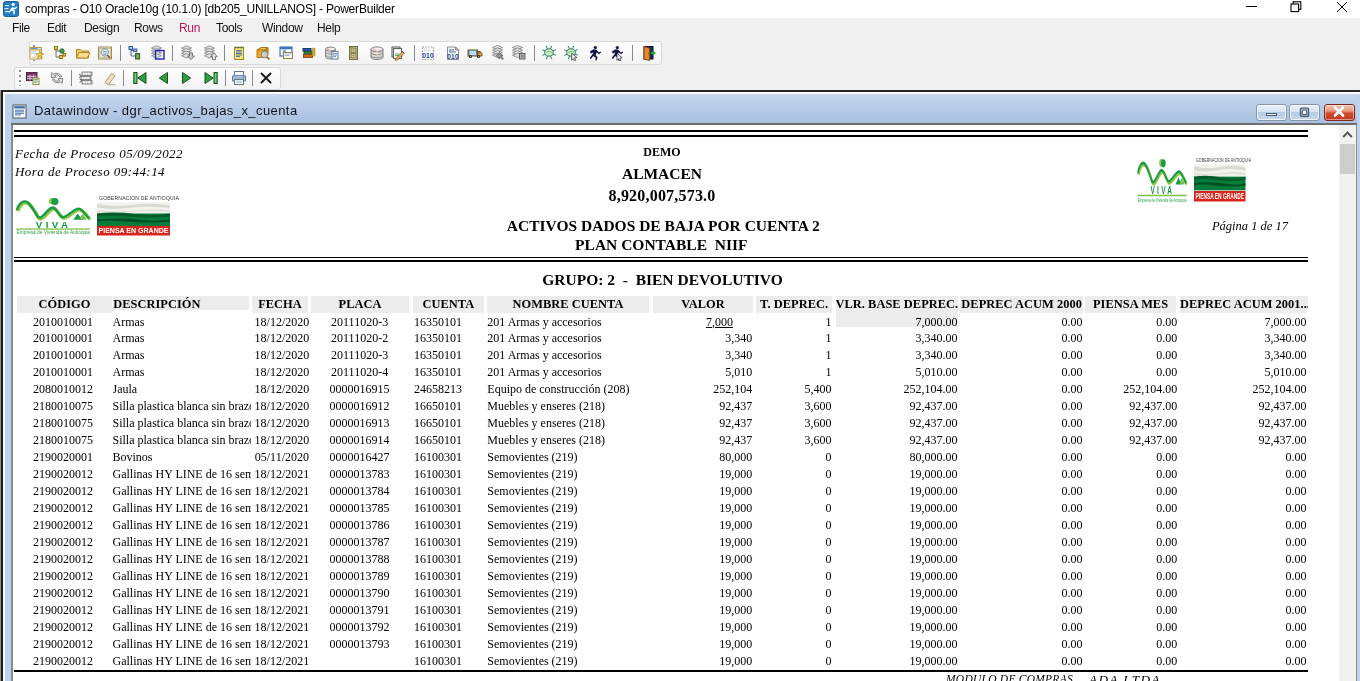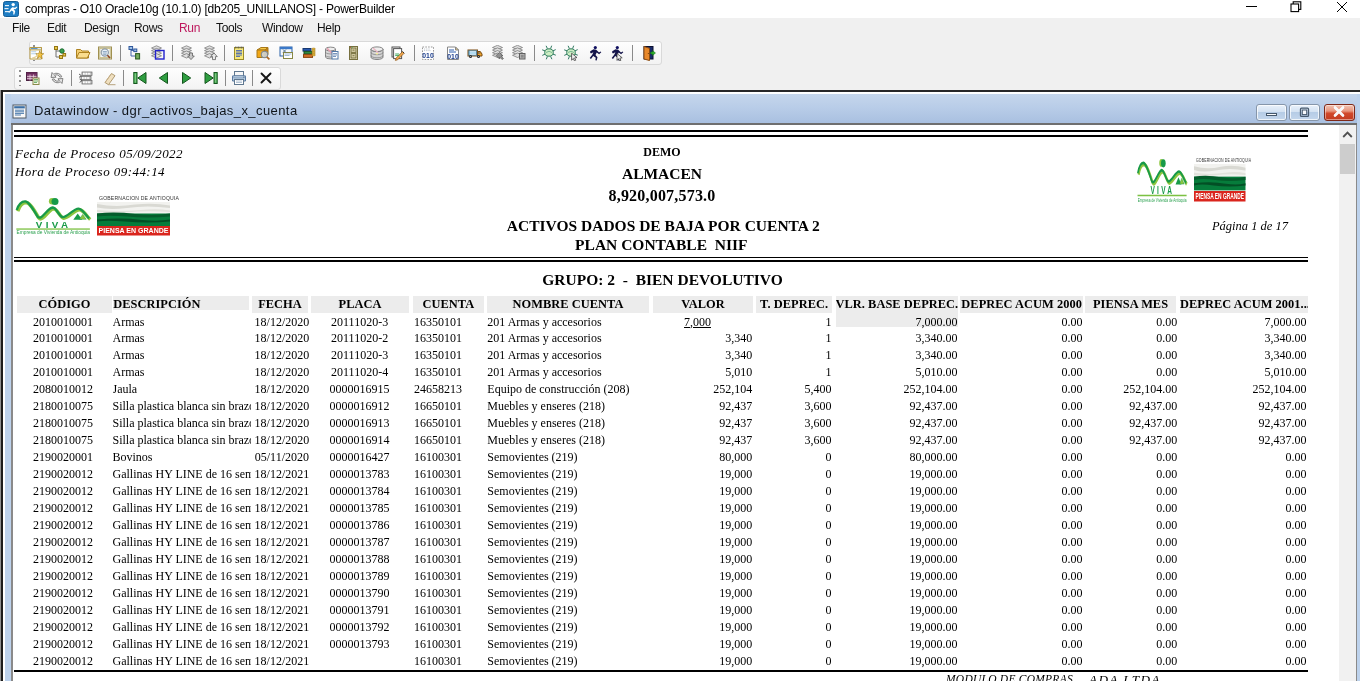--- a/index.html
+++ b/index.html
@@ -430,21 +430,21 @@
 <div class="ab nw ser" style="left:960.3px;top:296.0px;width:122.7px;height:16.5px;background:#ececec;font-size:12.4px;font-weight:bold;text-align:center;line-height:16.5px;overflow:hidden;letter-spacing:0.05px">DEPREC ACUM 2000</div>
 <div class="ab nw ser" style="left:1085.2px;top:296.0px;width:90.7px;height:16.5px;background:#ececec;font-size:12.4px;font-weight:bold;text-align:center;line-height:16.5px;overflow:hidden;letter-spacing:0.05px">PIENSA MES</div>
 <div class="ab nw ser" style="left:1180.0px;top:296.0px;width:128.4px;height:16.5px;background:#ececec;font-size:12.4px;font-weight:bold;text-align:center;line-height:16.5px;overflow:hidden;letter-spacing:0.05px">DEPREC ACUM 2001...</div>
 <div class="ab ser" style="left:0;top:313.50px;width:1360px;height:17px;line-height:17px;font-size:12.0px">
     <span class="ab nw" style="left:63.0px;transform:translateX(-50%);">2010010001</span>
     <span class="ab nw" style="left:112.5px;width:138.5px;overflow:hidden;">Armas</span>
     <span class="ab nw" style="left:281.9px;transform:translateX(-50%);">18/12/2020</span>
     <span class="ab nw" style="left:359.6px;transform:translateX(-50%);">20111020-3</span>
     <span class="ab nw" style="left:414.0px;">16350101</span>
     <span class="ab nw" style="left:487.3px;">201 Armas y accesorios</span>
-    <span class="ab nw" style="left:711px;transform:translateX(-100%);text-decoration:underline;">7,000</span>
+    <span class="ab nw" style="left:733px;transform:translateX(-100%);text-decoration:underline;">7,000</span>
     <span class="ab nw" style="left:831.5px;transform:translateX(-100%);">1</span>
     <span class="ab nw" style="left:957.5px;transform:translateX(-100%);">7,000.00</span>
     <span class="ab nw" style="left:1082.5px;transform:translateX(-100%);">0.00</span>
     <span class="ab nw" style="left:1177.3px;transform:translateX(-100%);">0.00</span>
     <span class="ab nw" style="left:1306.4px;transform:translateX(-100%);">7,000.00</span>
   </div>
 <div class="ab ser" style="left:0;top:330.45px;width:1360px;height:17px;line-height:17px;font-size:12.0px">
     <span class="ab nw" style="left:63.0px;transform:translateX(-50%);">2010010001</span>
     <span class="ab nw" style="left:112.5px;width:138.5px;overflow:hidden;">Armas</span>
     <span class="ab nw" style="left:281.9px;transform:translateX(-50%);">18/12/2020</span>

